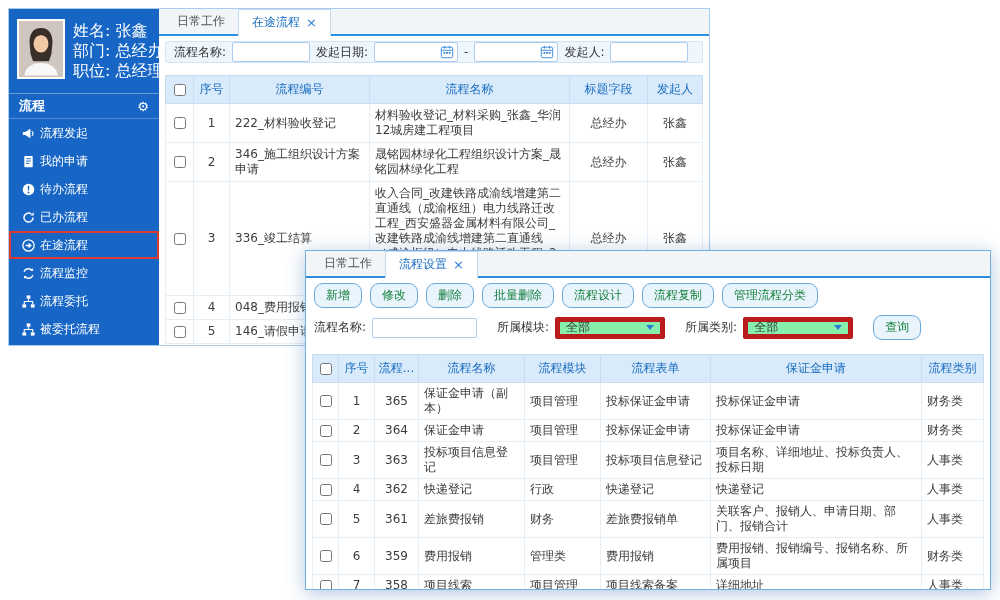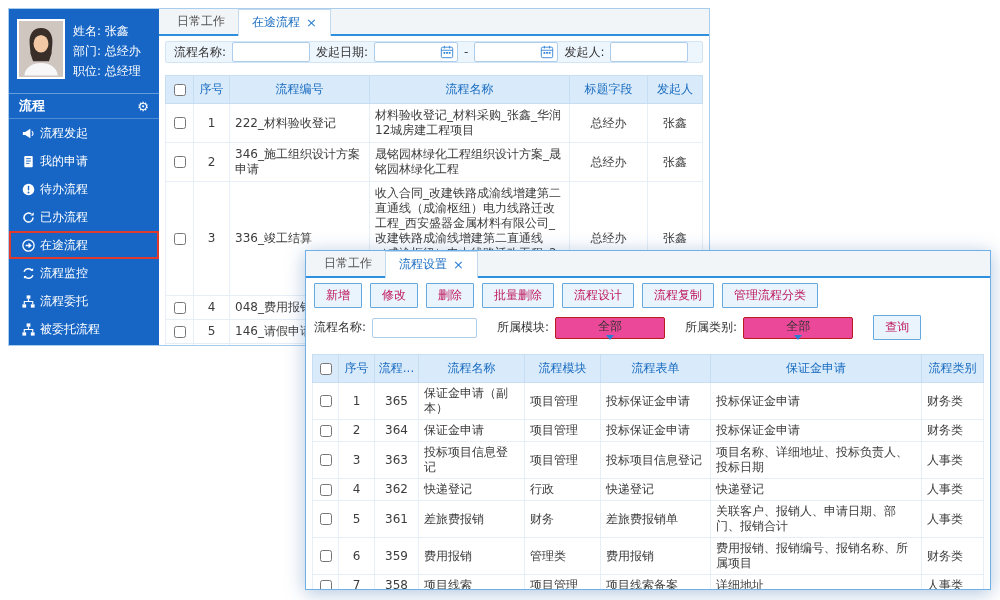--- a/index.html
+++ b/index.html
@@ -12,21 +12,21 @@
     display:flex; border:1px solid #a9cdec; background:#fff; overflow:hidden; z-index:1; }
   .front-window { position:absolute; left:305px; top:250px; width:686px; height:340px;
     background:#fff; border:1px solid #6fb0e6; box-shadow:0 3px 18px rgba(30,90,160,.35);
     display:flex; flex-direction:column; overflow:hidden; z-index:5; }
 
   
   .sidebar { width:150px; flex-shrink:0; background:#1766c6; color:#fff; display:flex; flex-direction:column; }
   .profile { display:flex; padding:10px 8px 8px; height:84px; }
   .avatar { width:48px; height:60px; border:2px solid #fff; background:#cfc6c0; flex-shrink:0; overflow:hidden; }
   .avatar svg { display:block; width:100%; height:100%; }
-  .pinfo { margin-left:8px; margin-top:2px; line-height:20px; font-size:12px; white-space:nowrap; }
+  .pinfo { margin-left:8px; margin-top:2px; line-height:20px; font-size:16px; white-space:nowrap; }
   .section-bar { height:26px; display:flex; align-items:center; justify-content:space-between;
     padding:4px 10px; border-top:1px solid rgba(255,255,255,.35); border-bottom:1px solid rgba(255,255,255,.25);
     font-weight:bold; font-size:13px; }
   .gear { cursor:pointer; font-size:13px; }
   .nav-item { height:28px; display:flex; align-items:center; gap:4px; padding-left:12px;
     font-size:12px; cursor:pointer; }
   .nav-item .mi { width:15px; height:15px; display:inline-flex; flex-shrink:0; }
   .nav-item .mi svg { width:15px; height:15px; }
   .nav-item.highlight { outline:2px solid #e03a2f; outline-offset:-2px; }
 
@@ -55,26 +55,26 @@
   .grid th { background:#d9eafa; color:#1a6dc0; font-weight:normal; padding:5px 3px;
     border:1px solid #c6ddf2; text-align:center; overflow:hidden; white-space:nowrap; }
   .grid td { padding:4px 5px; border:1px solid #e6eef8; color:#3c3c3c;
     word-break:break-all; line-height:15px; vertical-align:middle; }
   .grid .c { text-align:center; }
   .grid input[type="checkbox"] { width:12px; height:12px; margin:0; vertical-align:middle; cursor:pointer; }
   .front-grid td { padding:3px 5px; }
 
   
   .toolbar { display:flex; gap:8px; padding:5px 8px 2px; flex-shrink:0; }
-  .btn { background:#eaf4fd; border:1px solid #66a9de; color:#be185d; border-radius:1px;
+  .btn { background:#eaf4fd; border:1px solid #66a9de; color:#15803d; border-radius:9px;
     padding:3px 11px; font-size:12px; font-family:inherit; cursor:pointer; white-space:nowrap; }
   .filterrow { display:flex; align-items:center; padding:5px 8px 6px; gap:6px; color:#333; flex-shrink:0; }
   .gap { margin-left:14px; }
-  .select { width:110px; height:22px; border:1px solid #b91c1c; border-radius:2px; background:#ec4899;
-    display:inline-flex; align-items:center; justify-content:space-between; padding:0 6px; cursor:pointer;flex-direction:column; }
+  .select { width:110px; height:22px; border:5px solid #b91c1c; border-radius:2px; background:#86efac;
+    display:inline-flex; align-items:center; justify-content:space-between; padding:0 6px; cursor:pointer; }
   .caret { width:0; height:0; border-left:4px solid transparent; border-right:4px solid transparent;
     border-top:5px solid #2a7fd4; }
 </style>
 </head>
 <body>
 
 <div class="stage">
 
   <div class="back-window">
 

